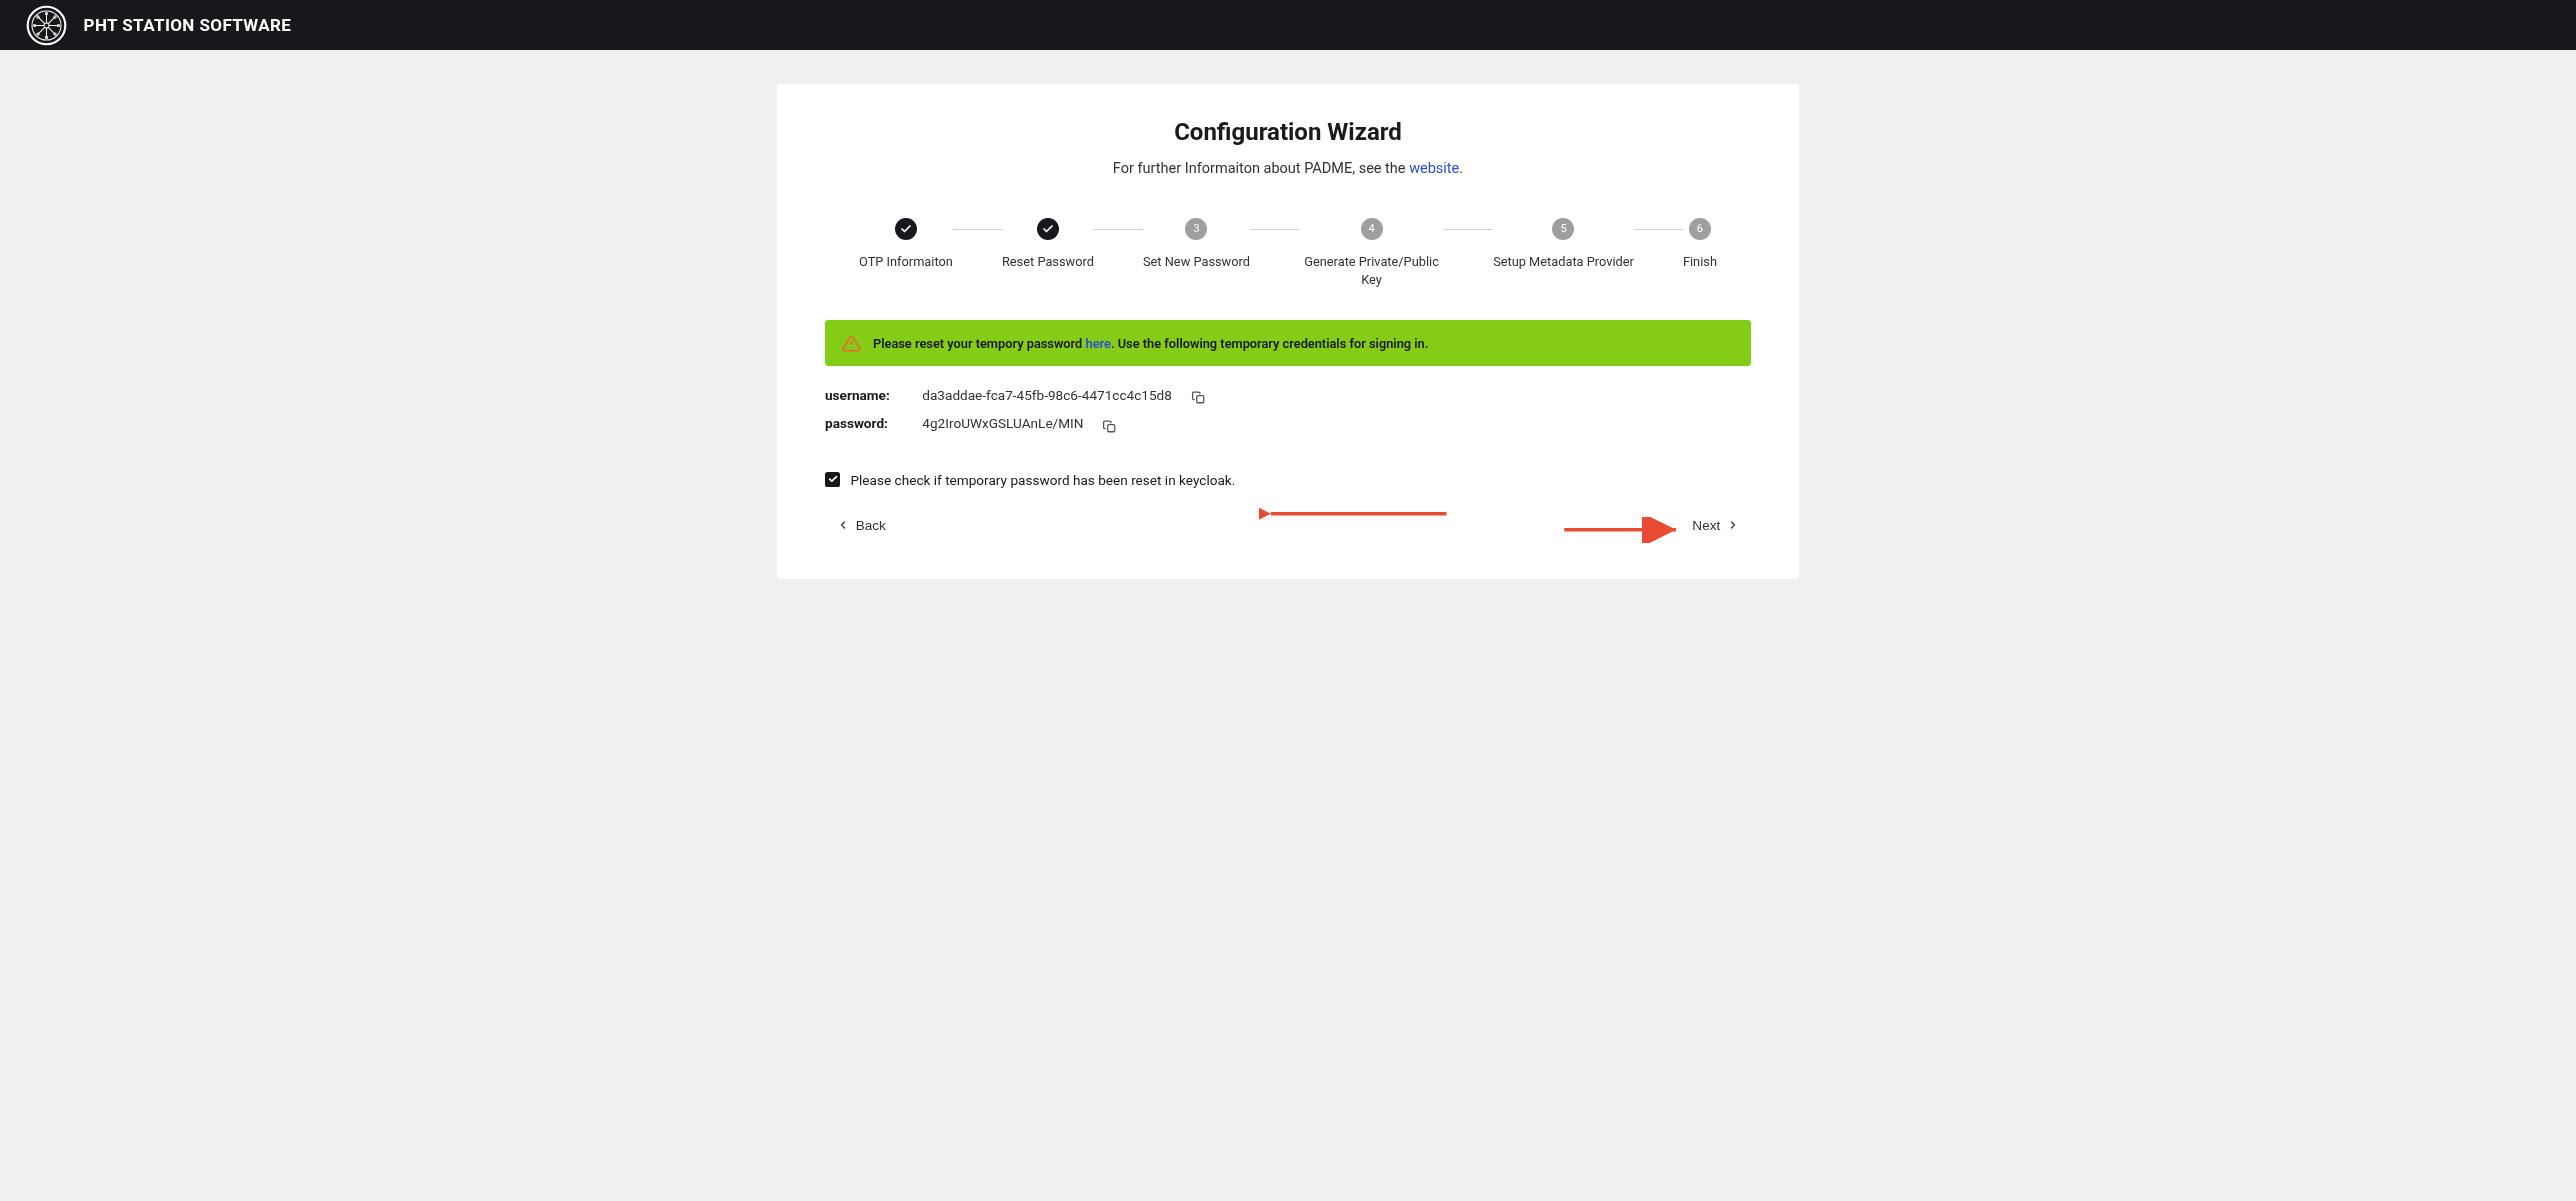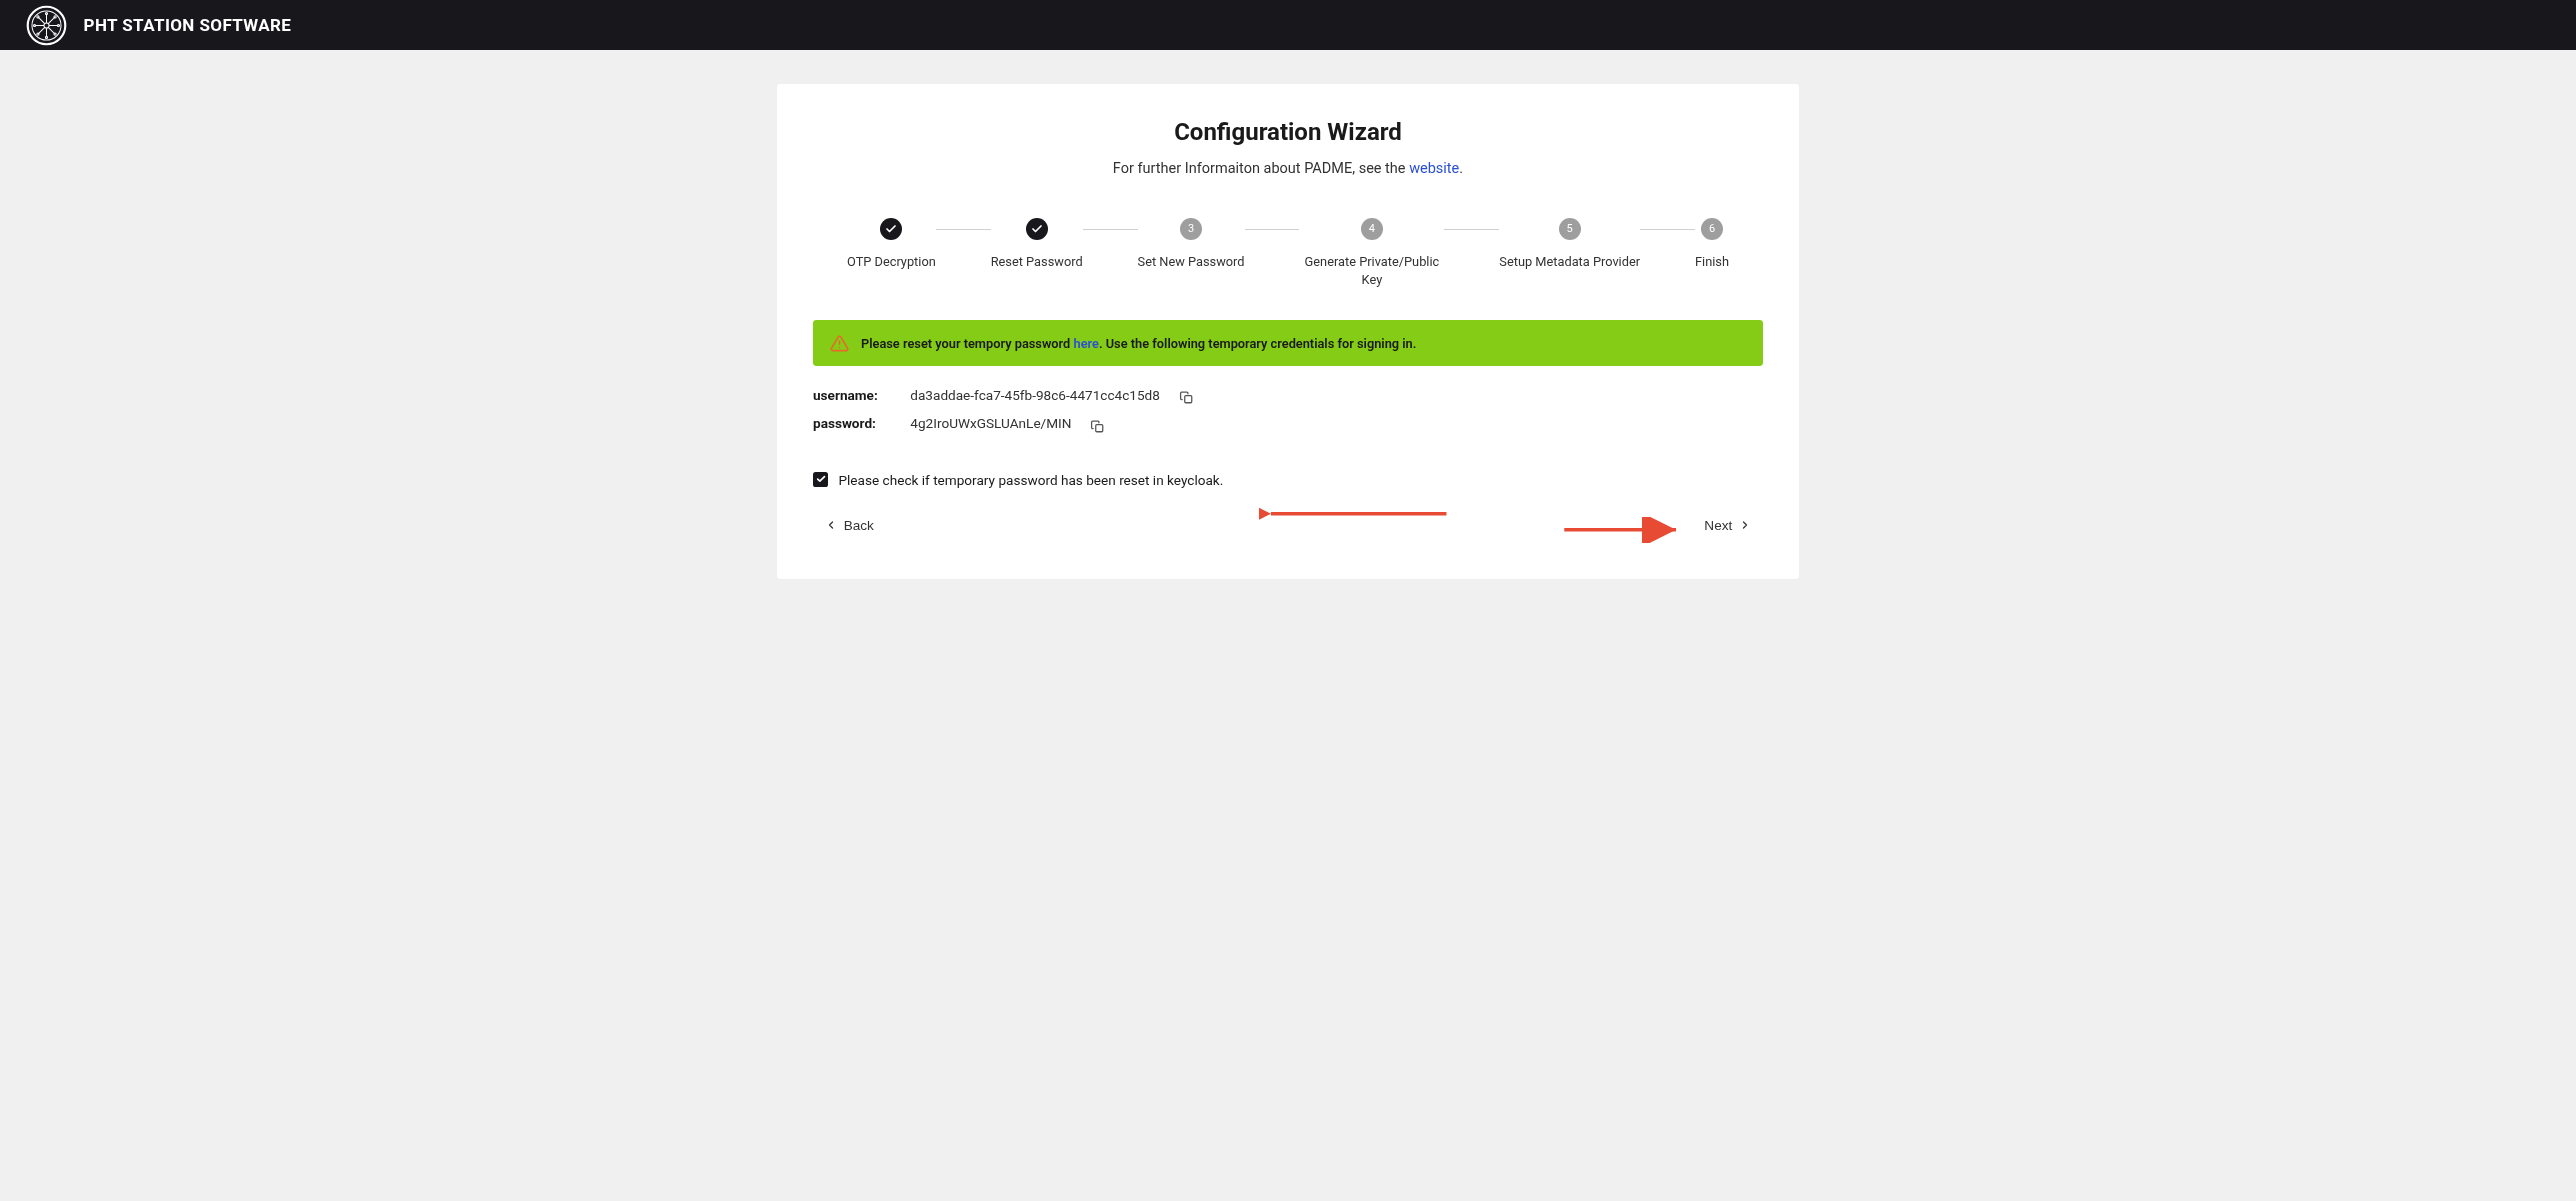--- a/index.html
+++ b/index.html
@@ -29,21 +29,21 @@
     .header-title {
       font-size: 17px;
       font-weight: 700;
       letter-spacing: 0.4px;
     }
     .card {
       max-width: 1022px;
       margin: 34px auto;
       background: #fff;
       border-radius: 3.4px;
-      padding: 34px 36px 41px;
+      padding: 34px 48px 41px;
     }
     .page-title {
       font-size: 24px;
       font-weight: 700;
       text-align: center;
       margin-bottom: 13.6px;
     }
     .page-subtitle {
       font-size: 14.5px;
       text-align: center;
@@ -234,21 +234,21 @@
     <span>For further Informaiton about PADME, see the </span><a href="#">website</a><span>.</span>
   </p>
 
   <div class="stepper">
     <div class="step done">
       <div class="step-circle">
         <svg class="check-icon" viewBox="0 0 24 24" fill="none" stroke="#fff" stroke-width="3.5" stroke-linecap="round" stroke-linejoin="round">
             <polyline points="20 6 9 17 4 12"></polyline>
           </svg>
       </div>
-      <div class="step-label">OTP Decryption</div>
+      <div class="step-label">OTP Informaiton</div>
     </div>
     <div class="step-connector"></div>
     <div class="step done">
       <div class="step-circle">
         <svg class="check-icon" viewBox="0 0 24 24" fill="none" stroke="#fff" stroke-width="3.5" stroke-linecap="round" stroke-linejoin="round">
             <polyline points="20 6 9 17 4 12"></polyline>
           </svg>
       </div>
       <div class="step-label">Reset Password</div>
     </div>

